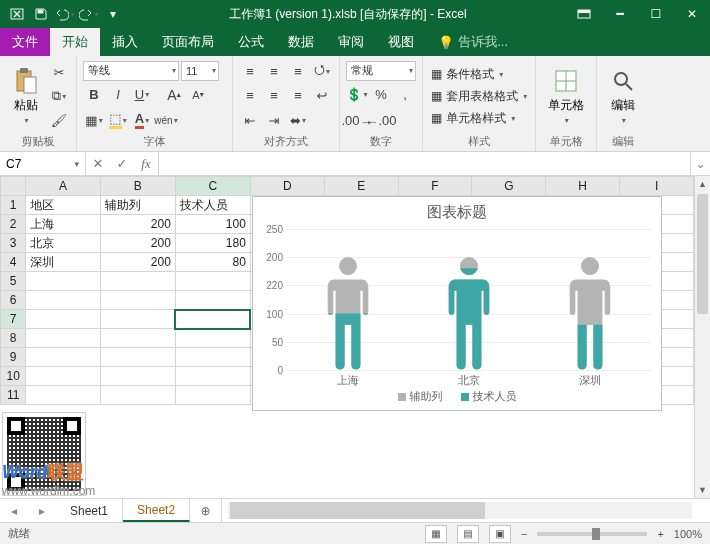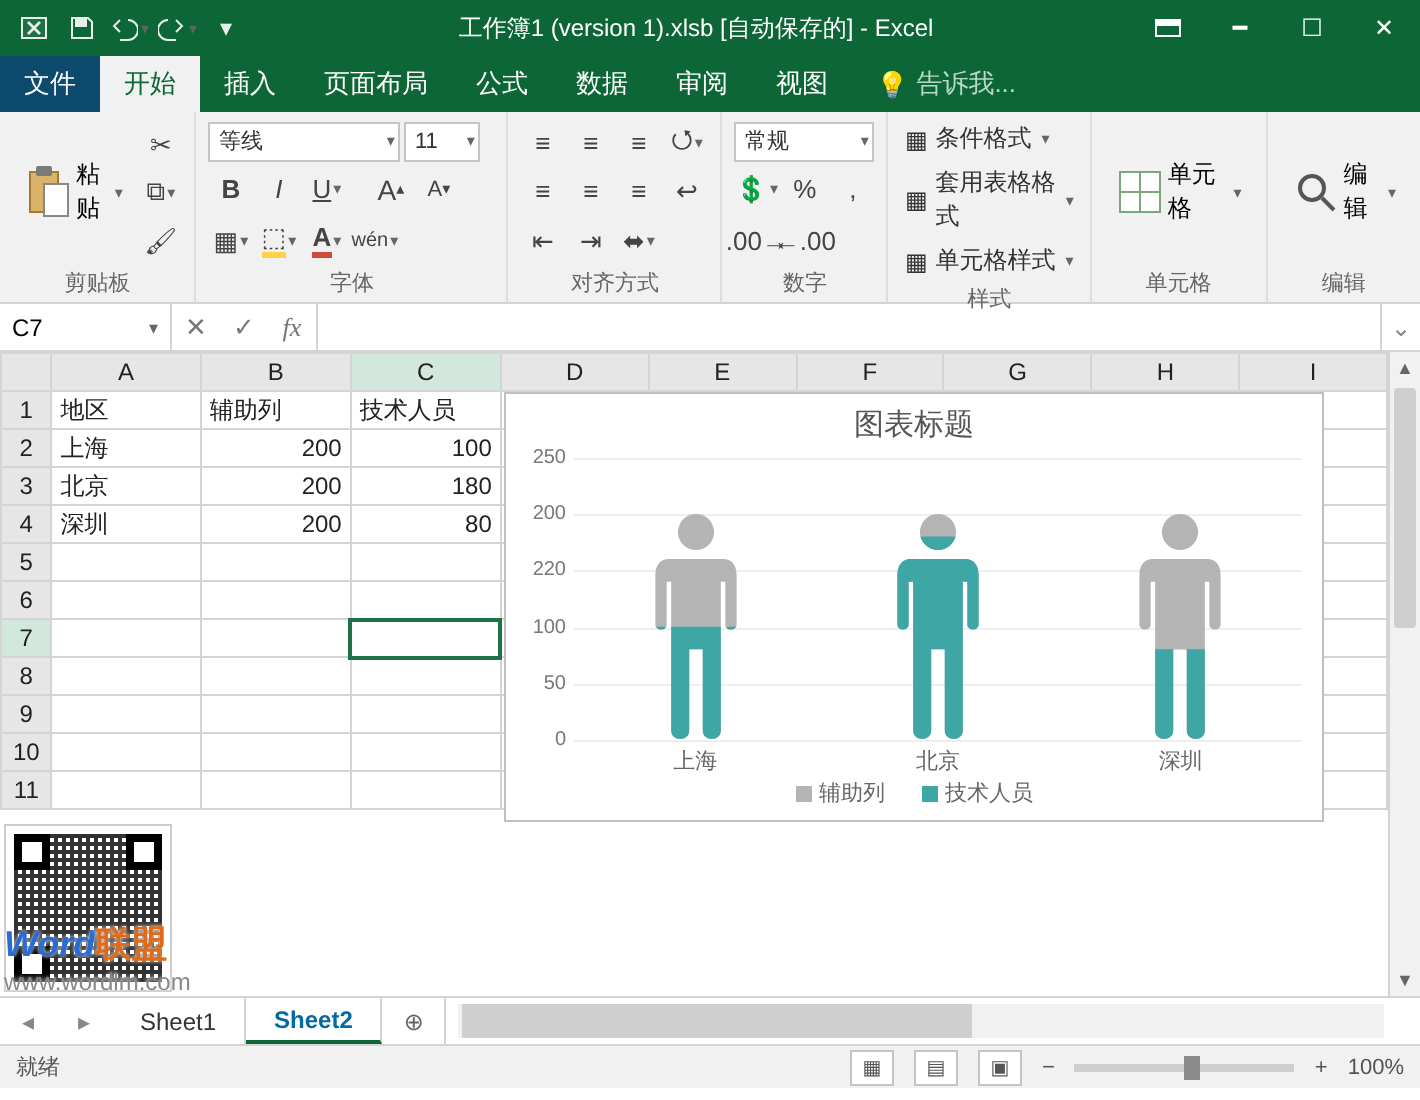--- a/index.html
+++ b/index.html
@@ -10,32 +10,32 @@
 .qat { display:flex; align-items:center; gap:2px; padding:0 6px; }
 .qat-btn { width:22px; height:22px; display:flex; align-items:center; justify-content:center; color:#fff; opacity:.9; font-size:12px; }
 .qat-btn svg { stroke:#fff; fill:none; }
 .title-text { flex:1; text-align:center; font-size:12px; color:#fff; }
 .win-btns { display:flex; }
 .win-btn { width:36px; height:28px; display:flex; align-items:center; justify-content:center; color:#fff; }
 
 
 .tabs { height:28px; background:#0d6635; display:flex; align-items:stretch; color:#fff; }
 .tab { padding:0 12px; display:flex; align-items:center; font-size:13px; cursor:pointer; }
-.tab.file { background:#0c4a6e; }
+.tab.file { background:#a21caf; }
 .tab.active { background:#f1f1f1; color:#0d6635; position:relative; }
 .tab.tell { color:#b8d9c6; display:flex; gap:4px; }
 .tabs-right { margin-left:auto; display:flex; }
 .tab.share { background:#0b5a2e; gap:4px; }
 
 
 .ribbon { height:96px; background:#f1f1f1; border-bottom:1px solid #d4d4d4; display:flex; }
 .group { border-right:1px solid #dcdcdc; display:flex; flex-direction:column; padding:4px 6px 2px; }
 .group-body { flex:1; display:flex; }
 .group-label { text-align:center; font-size:11px; color:#666; padding-top:2px; }
-.bigbtn { display:flex; flex-direction:row; align-items:center; justify-content:center; padding:2px 6px; gap:2px; }
+.bigbtn { display:flex; flex-direction:column; align-items:center; justify-content:center; padding:2px 6px; gap:2px; }
 .bigicon { width:28px; height:28px; display:flex; align-items:center; justify-content:center; }
 .col { display:flex; flex-direction:column; justify-content:space-around; }
 .row { display:flex; align-items:center; gap:2px; }
 .sbtn { width:22px; height:22px; display:flex; align-items:center; justify-content:center; font-size:13px; color:#444; border:1px solid transparent; }
 .dd-caret { font-size:8px; color:#666; margin-left:1px; }
 .combo { height:20px; border:1px solid #c5c5c5; background:#fff; display:flex; align-items:center; padding:0 2px 0 4px; font-size:11px; color:#333; }
 .combo .caret { margin-left:auto; font-size:8px; color:#666; }
 .listbtn { display:flex; align-items:center; gap:4px; font-size:12px; color:#333; padding:1px 2px; }
 
 
@@ -82,21 +82,21 @@
   repeating-linear-gradient(90deg,#000 0 2px,transparent 2px 4px);
   opacity:.8; }
 .qr-f { position:absolute; width:18px; height:18px; border:4px solid #000; background:#fff; }
 .watermark { position:absolute; left:2px; bottom:0; font-size:18px; font-weight:700; font-style:italic; color:#2a6bd4; text-shadow:0 0 2px #fff; }
 .watermark .cn { color:#e06a1a; font-style:normal; }
 .watermark .dom { display:block; font-size:12px; color:#888; font-weight:400; font-style:normal; }
 
 
 .tabstrip { height:24px; background:#fff; border-top:1px solid #d4d4d4; display:flex; align-items:stretch; }
 .stab { padding:0 14px; display:flex; align-items:center; font-size:12px; border-right:1px solid #d4d4d4; color:#333; }
-.stab.active { background:#fff; border-bottom:2px solid #0d6635; color:#0369a1; font-weight:700; }
+.stab.active { background:#fff; border-bottom:2px solid #0d6635; color:#a16207; font-weight:400; }
 .tabstrip .navbtn { width:28px; display:flex; align-items:center; justify-content:center; color:#888; }
 .tabstrip .add { width:32px; display:flex; align-items:center; justify-content:center; color:#666; border-right:1px solid #d4d4d4; }
 .tabstrip .hsb { flex:1; background:#f1f1f1; position:relative; margin:3px 18px 3px 6px; }
 .tabstrip .hthumb { position:absolute; top:0; bottom:0; background:#cfcfcf; }
 
 .status { height:22px; background:#f1f1f1; border-top:1px solid #d4d4d4; display:flex; align-items:center; font-size:11px; color:#555; padding:0 8px; gap:10px; }
 .status .spacer { flex:1; }
 .viewbtn { width:22px; height:18px; border:1px solid #c5c5c5; background:#fff; display:flex; align-items:center; justify-content:center; font-size:10px; }
 .zoom-track { width:110px; height:4px; background:#cfcfcf; position:relative; }
 .zoom-thumb { position:absolute; top:-4px; width:8px; height:12px; background:#8a8a8a; }

